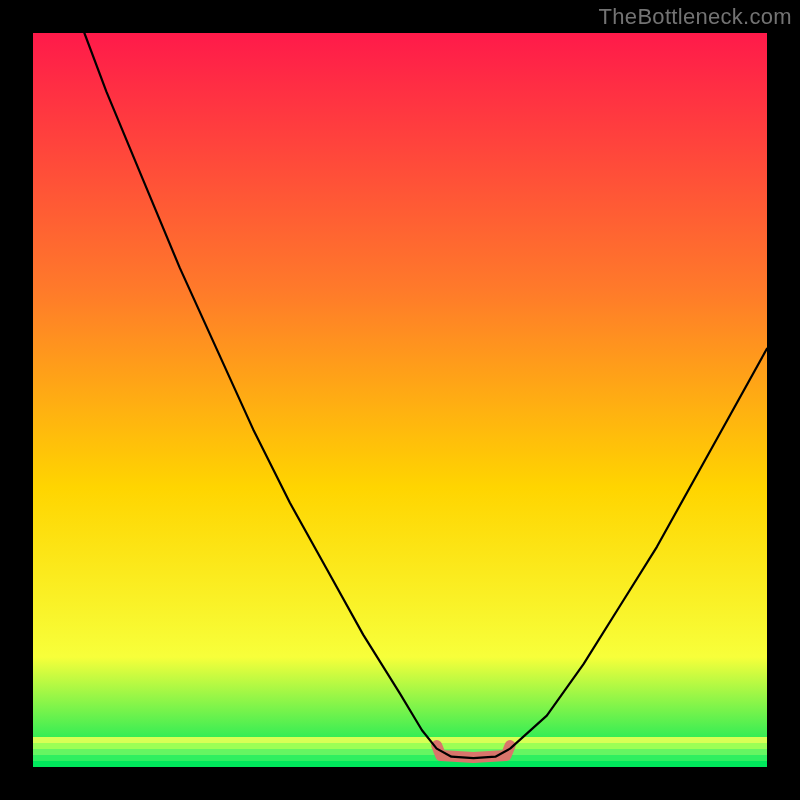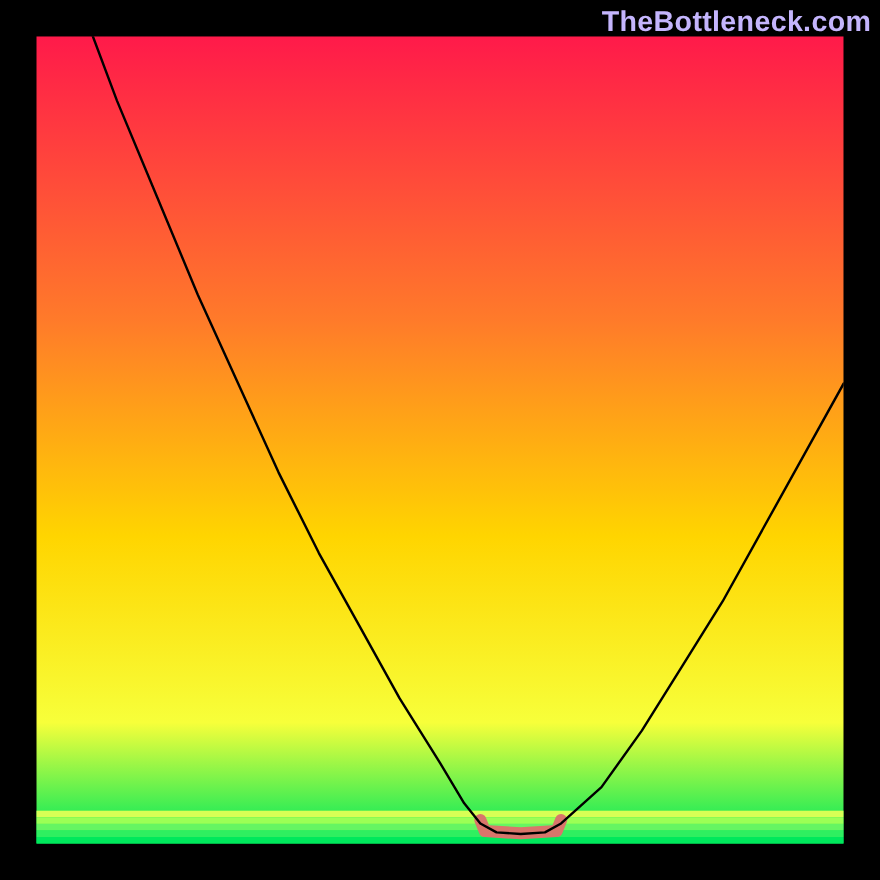--- a/index.html
+++ b/index.html
@@ -14,23 +14,23 @@
   .frame {
     position: relative;
     width: 800px;
     height: 800px;
     background: #000;
   }
   .watermark {
     position: absolute;
     top: 4px;
     right: 8px;
-    color: #c4b5fd;
-    font-size: 26px;
-    font-weight: 700;
+    color: #737373;
+    font-size: 22px;
+    font-weight: 400;
     letter-spacing: 0.3px;
     z-index: 20;
   }
   .plot-wrap {
     position: absolute;
     left: 33px;
     top: 33px;
     width: 734px;
     height: 734px;
   }

